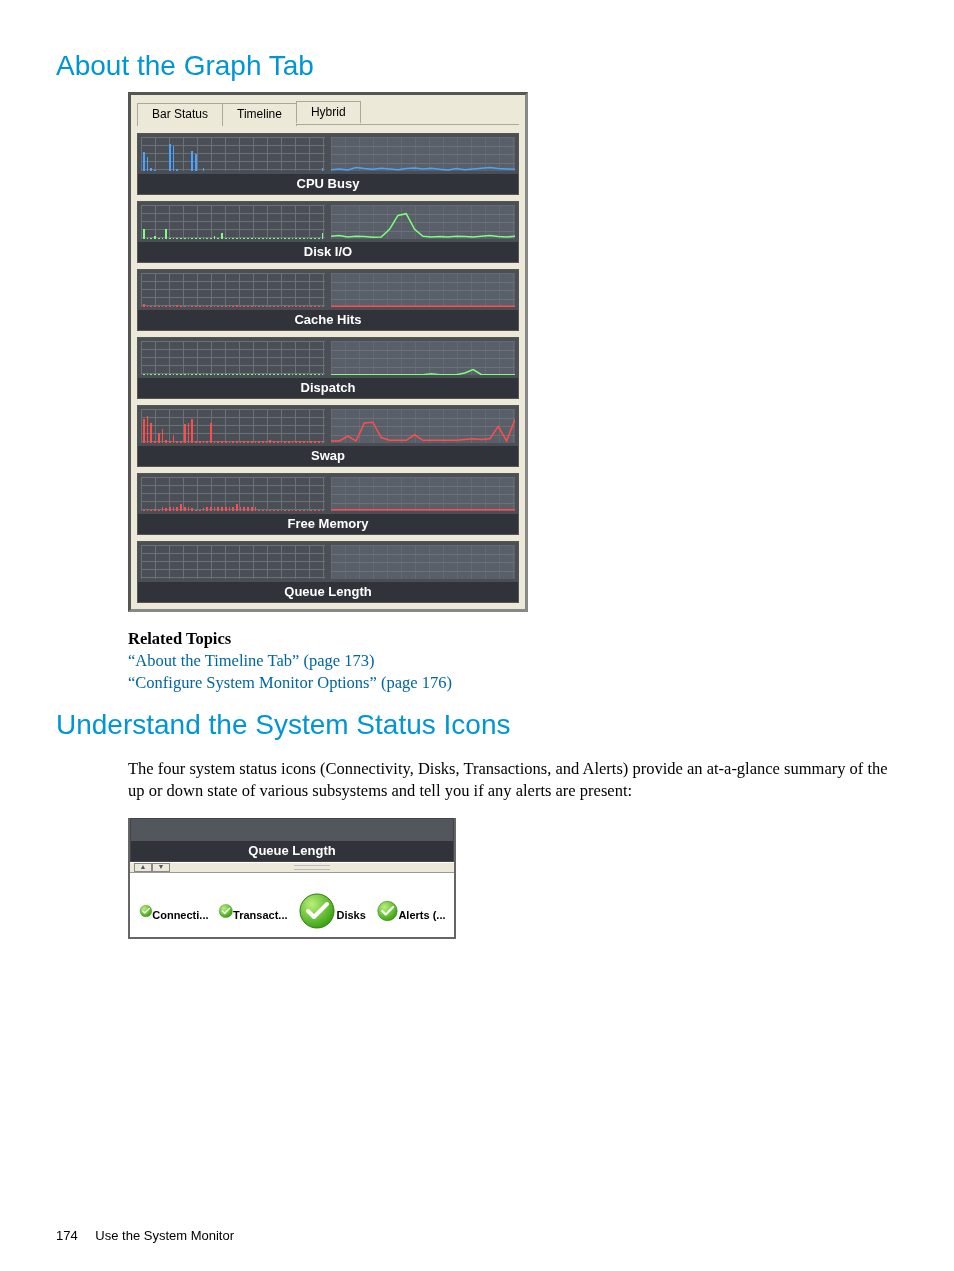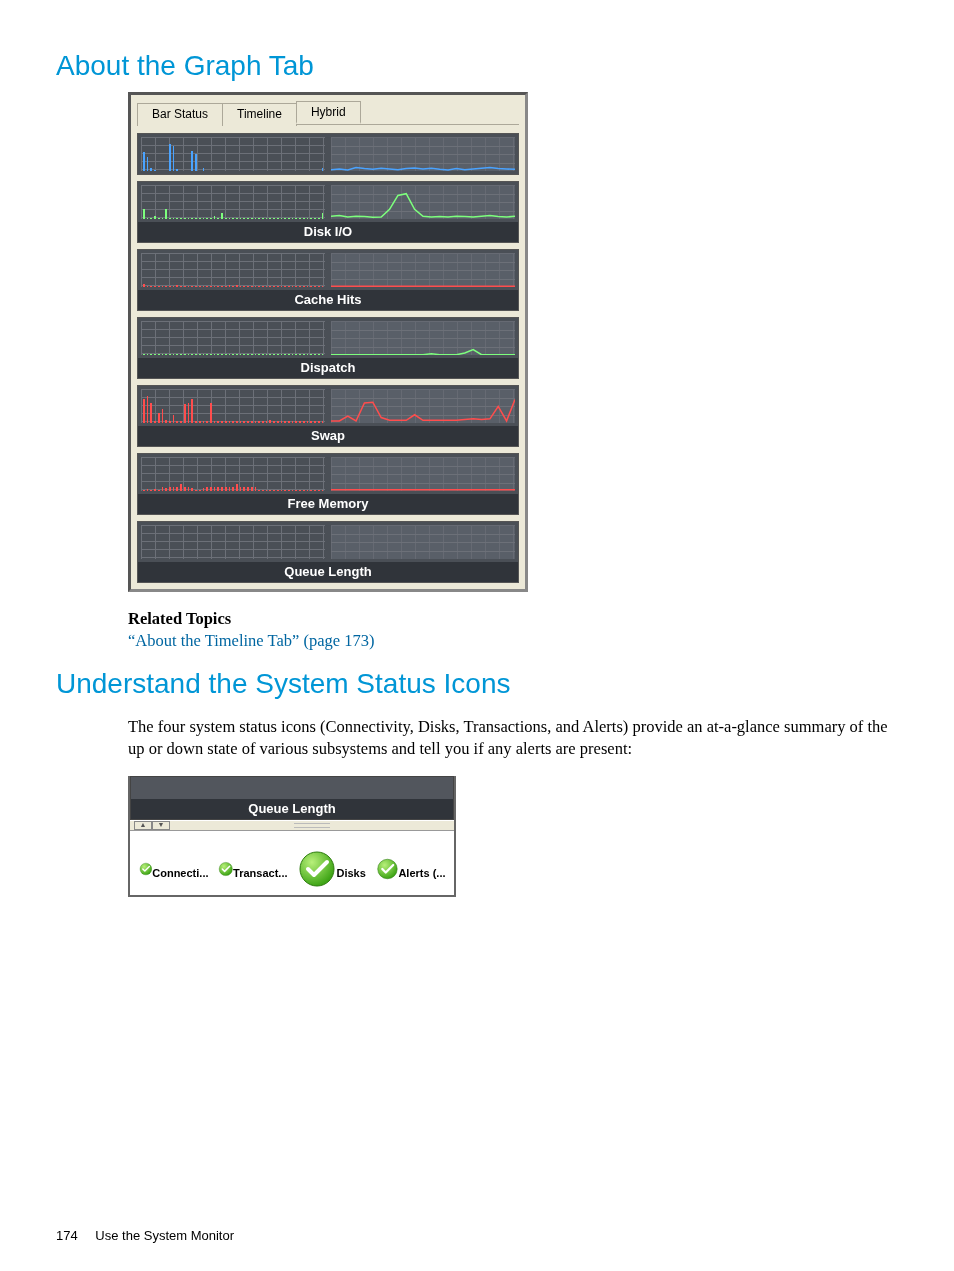--- a/index.html
+++ b/index.html
@@ -121,20 +121,21 @@
               <div class="half line-pane">
                 <div class="grid"></div>
                 <div class="hrule" style="top: 25%;"></div>
                 <div class="hrule" style="top: 50%;"></div>
                 <div class="hrule" style="top: 75%;"></div>
                 <svg viewBox="0 0 180 34" preserveAspectRatio="none" class="spark">
                   <path d="M0.0 32.0 L8.2 31.3 L16.4 32.3 L24.5 29.9 L32.7 30.9 L40.9 31.6 L49.1 30.6 L57.3 31.3 L65.5 32.0 L73.6 30.9 L81.8 30.3 L90.0 31.3 L98.2 30.6 L106.4 31.6 L114.5 32.3 L122.7 30.9 L130.9 32.0 L139.1 31.3 L147.3 30.6 L155.5 29.9 L163.6 30.9 L171.8 31.3 L180.0 31.6 " fill="none" stroke="#4aa3ff" stroke-width="1.5"></path>
                 </svg>
               </div>
             </div>
+            <div class="metric-label">CPU Busy</div>
           </div>
           <div class="metric-block">
             <div class="metric-body">
               <div class="half">
                 <div class="grid"></div>
                 <div class="bars" style="position: absolute; inset: 0px;">
                   <div class="bar b-grn" style="height: 30%;"></div>
                   <div class="bar b-grn" style="height: 2%;"></div>
                   <div class="bar b-grn" style="height: 2%;"></div>
                   <div class="bar b-grn" style="height: 10%;"></div>
@@ -538,20 +539,21 @@
             <div class="metric-label">Queue Length</div>
           </div>
         </div>
       <div style="height:6px"></div>
     </div>
   </div>
 
   <div class="bodytext" style="margin-top:16px">
     <div class="related-head">Related Topics</div>
     <div><a class="link" href="#">“About the Timeline Tab” (page 173)</a></div>
+    <div><a class="link" href="#">“Configure System Monitor Options” (page 176)</a></div>
   </div>
 
   <h2 class="section" style="margin-top:16px">Understand the System Status Icons</h2>
   <p class="bodytext">The four system status icons (Connectivity, Disks, Transactions, and Alerts) provide an at-a-glance summary of the up or down state of various subsystems and tell you if any alerts are present:</p>
 
   <div class="figure2">
     <div class="fig2">
       <div class="qblock">
         <div class="qbody"></div>
         <div class="metric-label">Queue Length</div>

